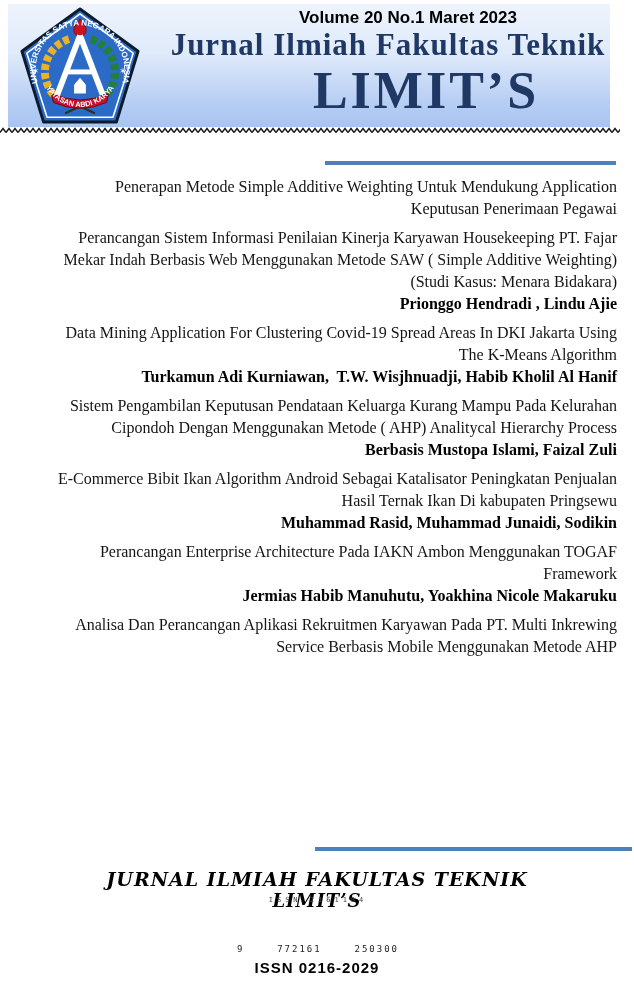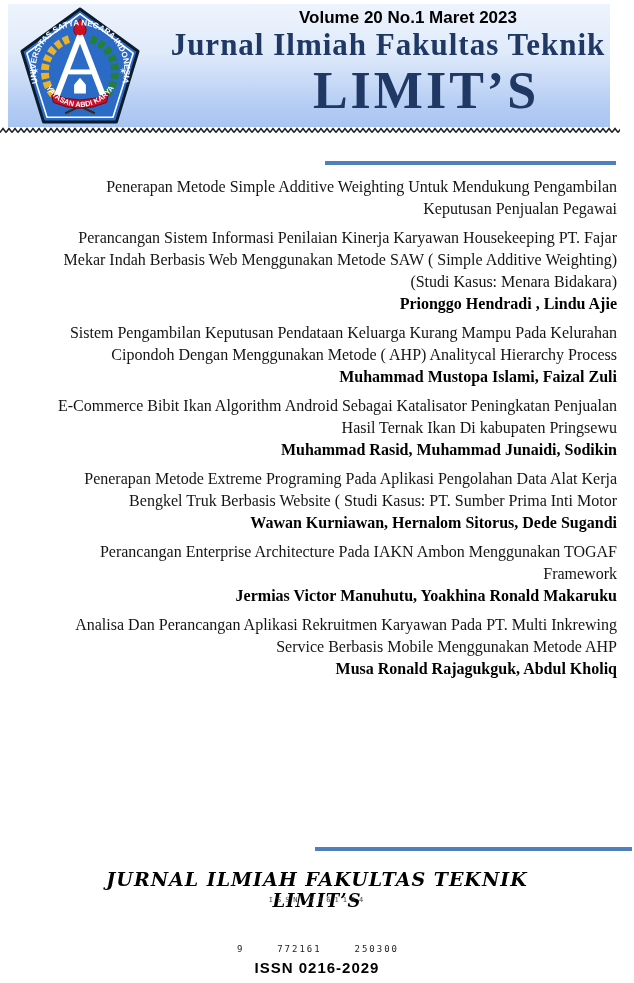--- a/index.html
+++ b/index.html
@@ -98,53 +98,52 @@
       </pattern>
     </defs>
     <rect width="620" height="7" fill="url(#zz)"></rect>
   </svg>
 
   <div class="rule rule-top" style="background: rgb(78, 128, 188);"></div>
   <div class="rule rule-bottom" style="background: rgb(78, 128, 188);"></div>
 
   <div class="articles">
     <div class="article">
-      <div class="title">Penerapan Metode Simple Additive Weighting Untuk Mendukung Pengambilan Keputusan Penjualan Pegawai</div>
+      <div class="title">Penerapan Metode Simple Additive Weighting Untuk Mendukung Application Keputusan Penerimaan Pegawai</div>
     </div>
 
     <div class="article">
       <div class="title">Perancangan Sistem Informasi Penilaian Kinerja Karyawan Housekeeping PT. Fajar Mekar Indah Berbasis Web Menggunakan Metode SAW ( Simple Additive Weighting) (Studi Kasus: Menara Bidakara)</div>
       <div class="authors">Prionggo Hendradi , Lindu Ajie</div>
     </div>
 
+    <div class="article">
+      <div class="title">Data Mining Application For Clustering Covid-19 Spread Areas In DKI Jakarta Using The K-Means Algorithm</div>
+      <div class="authors">Turkamun Adi Kurniawan,  T.W. Wisjhnuadji, Habib Kholil Al Hanif</div>
+    </div>
 
     <div class="article">
       <div class="title">Sistem Pengambilan Keputusan Pendataan Keluarga Kurang Mampu Pada Kelurahan Cipondoh Dengan Menggunakan Metode ( AHP) Analitycal Hierarchy Process</div>
-      <div class="authors">Muhammad Mustopa Islami, Faizal Zuli</div>
+      <div class="authors">Berbasis Mustopa Islami, Faizal Zuli</div>
     </div>
 
     <div class="article">
       <div class="title">E-Commerce Bibit Ikan Algorithm Android Sebagai Katalisator Peningkatan Penjualan Hasil Ternak Ikan Di kabupaten Pringsewu</div>
       <div class="authors">Muhammad Rasid, Muhammad Junaidi, Sodikin</div>
     </div>
 
-    <div class="article">
-      <div class="title">Penerapan Metode Extreme Programing Pada Aplikasi Pengolahan Data Alat Kerja Bengkel Truk Berbasis Website ( Studi Kasus: PT. Sumber Prima Inti Motor</div>
-      <div class="authors">Wawan Kurniawan, Hernalom Sitorus, Dede Sugandi</div>
-    </div>
 
 
     <div class="article">
       <div class="title">Perancangan Enterprise Architecture Pada IAKN Ambon Menggunakan TOGAF Framework</div>
-      <div class="authors">Jermias Victor Manuhutu, Yoakhina Ronald Makaruku</div>
+      <div class="authors">Jermias Habib Manuhutu, Yoakhina Nicole Makaruku</div>
     </div>
 
     <div class="article">
       <div class="title">Analisa Dan Perancangan Aplikasi Rekruitmen Karyawan Pada PT. Multi Inkrewing Service Berbasis Mobile Menggunakan Metode AHP</div>
-      <div class="authors">Musa Ronald Rajagukguk, Abdul Kholiq</div>
     </div>
   </div>
 
   <div class="script-block">
     <div>JURNAL ILMIAH FAKULTAS TEKNIK</div>
     <div class="script-line2">LIMIT’S</div>
   </div>
 
   <div class="barcode">
     <div class="bc-top">ISSN 2161184</div>

